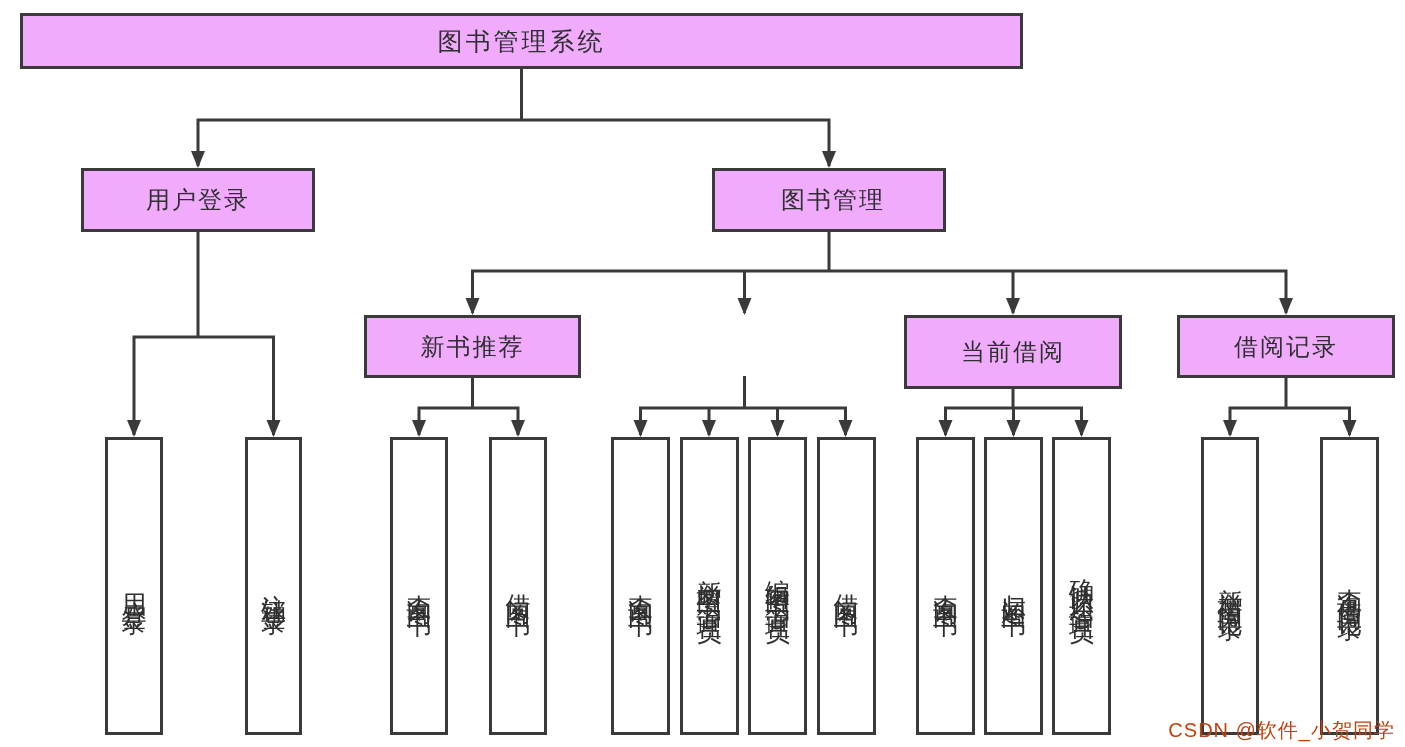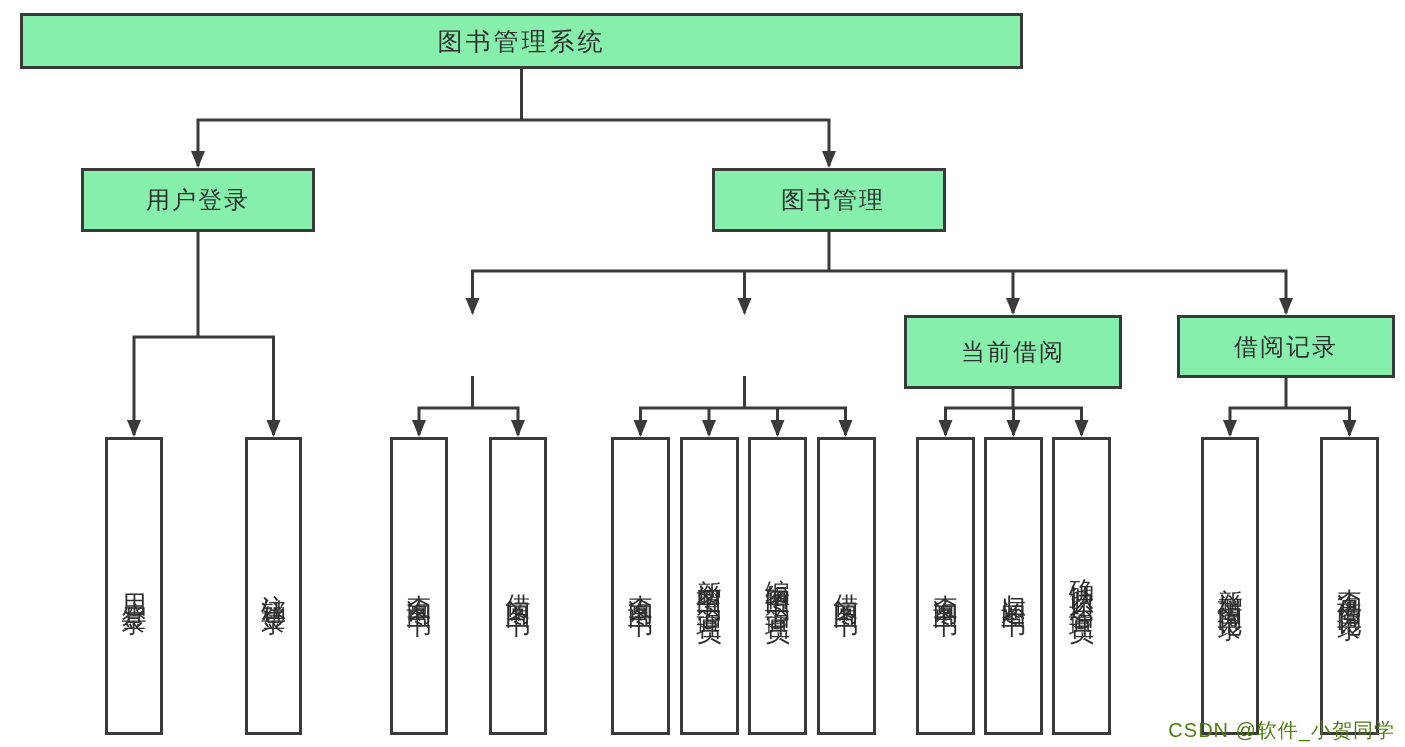--- a/index.html
+++ b/index.html
@@ -12,21 +12,21 @@
     font-family: "Liberation Sans", "DejaVu Sans", sans-serif;
     color: #2f2f2f;
   }
   .wires {
     position: absolute;
     left: 0; top: 0;
     width: 1405px; height: 747px;
   }
   .node {
     position: absolute;
-    background: #86efac;
+    background: #f0abfc;
     border: 3px solid #3a3a3a;
     box-sizing: border-box;
     display: flex;
     align-items: center;
     justify-content: center;
     text-align: center;
   }
   .node.h-label {
     font-size: 24px;
     letter-spacing: 2px;
@@ -52,21 +52,21 @@
     letter-spacing: 6px;
     line-height: 1;
     color: #2f2f2f;
   }
   .watermark {
     position: absolute;
     right: 10px;
     bottom: 3px;
     font-size: 20px;
     letter-spacing: 1px;
-    color: #4d7c0f;
+    color: #c2410c;
     white-space: nowrap;
   }
 </style>
 </head>
 <body>
 
 <div class="stage">
 
   <svg class="wires" viewBox="0 0 1405 747">
     <g stroke="#3a3a3a" stroke-width="3" fill="none">
@@ -112,20 +112,23 @@
     <span>图书管理系统</span>
   </div>
 
   <div class="node h-label" style="left:81px; top:168px; width:234px; height:64px;">
     <span>用户登录</span>
   </div>
   <div class="node h-label" style="left:712px; top:168px; width:234px; height:64px;padding-left:8px;">
     <span>图书管理</span>
   </div>
 
+  <div class="node h-label" style="left:364px; top:315px; width:217px; height:63px;">
+    <span>新书推荐</span>
+  </div>
   <div class="node h-label" style="left:904px; top:315px; width:218px; height:74px;">
     <span>当前借阅</span>
   </div>
   <div class="node h-label" style="left:1177px; top:315px; width:218px; height:63px;justify-content:center;">
     <span>借阅记录</span>
   </div>
 
   <div class="leaf" style="left:105px; top:437px; width:58px; height:298px;">
     <span class="vtext">用户登录</span>
   </div>

